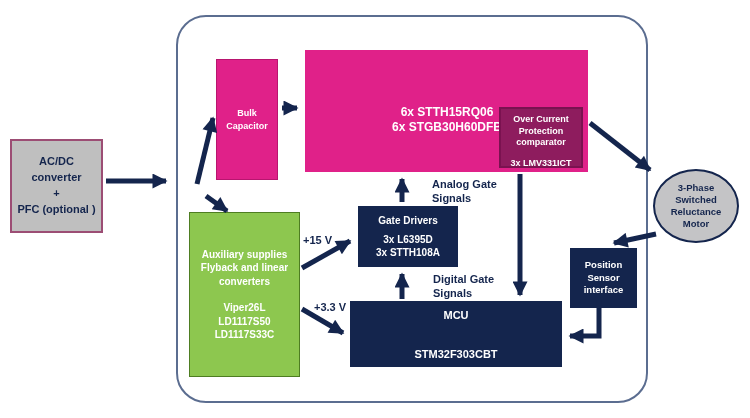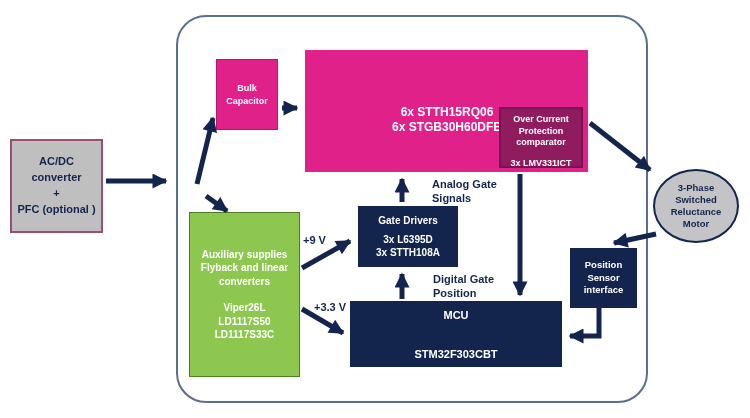--- a/index.html
+++ b/index.html
@@ -14,21 +14,21 @@
   .block{position:absolute;box-sizing:border-box;display:flex;flex-direction:column;
     align-items:center;justify-content:center;text-align:center;font-weight:bold;}
   .ml{white-space:pre-line;}
   .white{color:#fff;}
   .navytxt{color:var(--navy);}
 
   #acdc{left:10px;top:139px;width:93px;height:94px;background:var(--gray);
     border:2px solid #9c4d74;font-size:11px;line-height:1.45;}
   #container{position:absolute;left:176px;top:15px;width:472px;height:388px;
     box-sizing:border-box;border:2px solid var(--container_border);border-radius:30px;}
-  #bulk{left:216px;top:59px;width:62px;height:71px;background:var(--magenta);
+  #bulk{left:216px;top:59px;width:62px;height:121px;background:var(--magenta);
     border:1px solid #b8156f;font-size:9px;line-height:1.4;}
   #hbridge{left:305px;top:50px;width:283px;height:122px;background:var(--magenta);
     justify-content:flex-start;}
   #hbridge .title{margin-top:28px;font-size:13.5px;}
   #hbridge .parts{position:absolute;left:22px;top:55px;width:240px;
     font-size:12px;font-weight:600;line-height:1.28;}
   #ocp{left:499px;top:107px;width:84px;height:61px;background:var(--maroon);
     border:2px solid #7a1250;justify-content:space-between;
     padding:5px 2px 6px 2px;font-size:9px;line-height:1.3;gap:9px;}
   #aux{left:189px;top:212px;width:111px;height:165px;background:var(--green);
@@ -131,20 +131,20 @@
     <path class="shaft" marker-end="url(#ah)" d="M302,268 L350,241"></path>
     <path class="shaft" marker-end="url(#ah)" d="M302,309 L343,333"></path>
     <path class="shaft" marker-end="url(#ah)" d="M402,202 L402,179"></path>
     <path class="shaft" marker-end="url(#ah)" d="M402,299 L402,274"></path>
     <path class="shaft" marker-end="url(#ah)" d="M520,174 L520,295"></path>
     <path class="shaft" marker-end="url(#ah)" d="M590,123 L650,170"></path>
     <path class="shaft" marker-end="url(#ah)" d="M656,234 L614,243"></path>
     <path class="shaft" marker-end="url(#ah)" d="M599,300 L599,336 L570,336"></path>
   </svg>
 
-  <div class="lbl" id="lbl-15v">+9 V</div>
+  <div class="lbl" id="lbl-15v">+15 V</div>
   <div class="lbl" id="lbl-33v">+3.3 V</div>
   <div class="lbl" id="lbl-analog">Analog Gate
 Signals</div>
   <div class="lbl" id="lbl-digital">Digital Gate
-Position</div>
+Signals</div>
 
 </div>
 
 </body></html>

